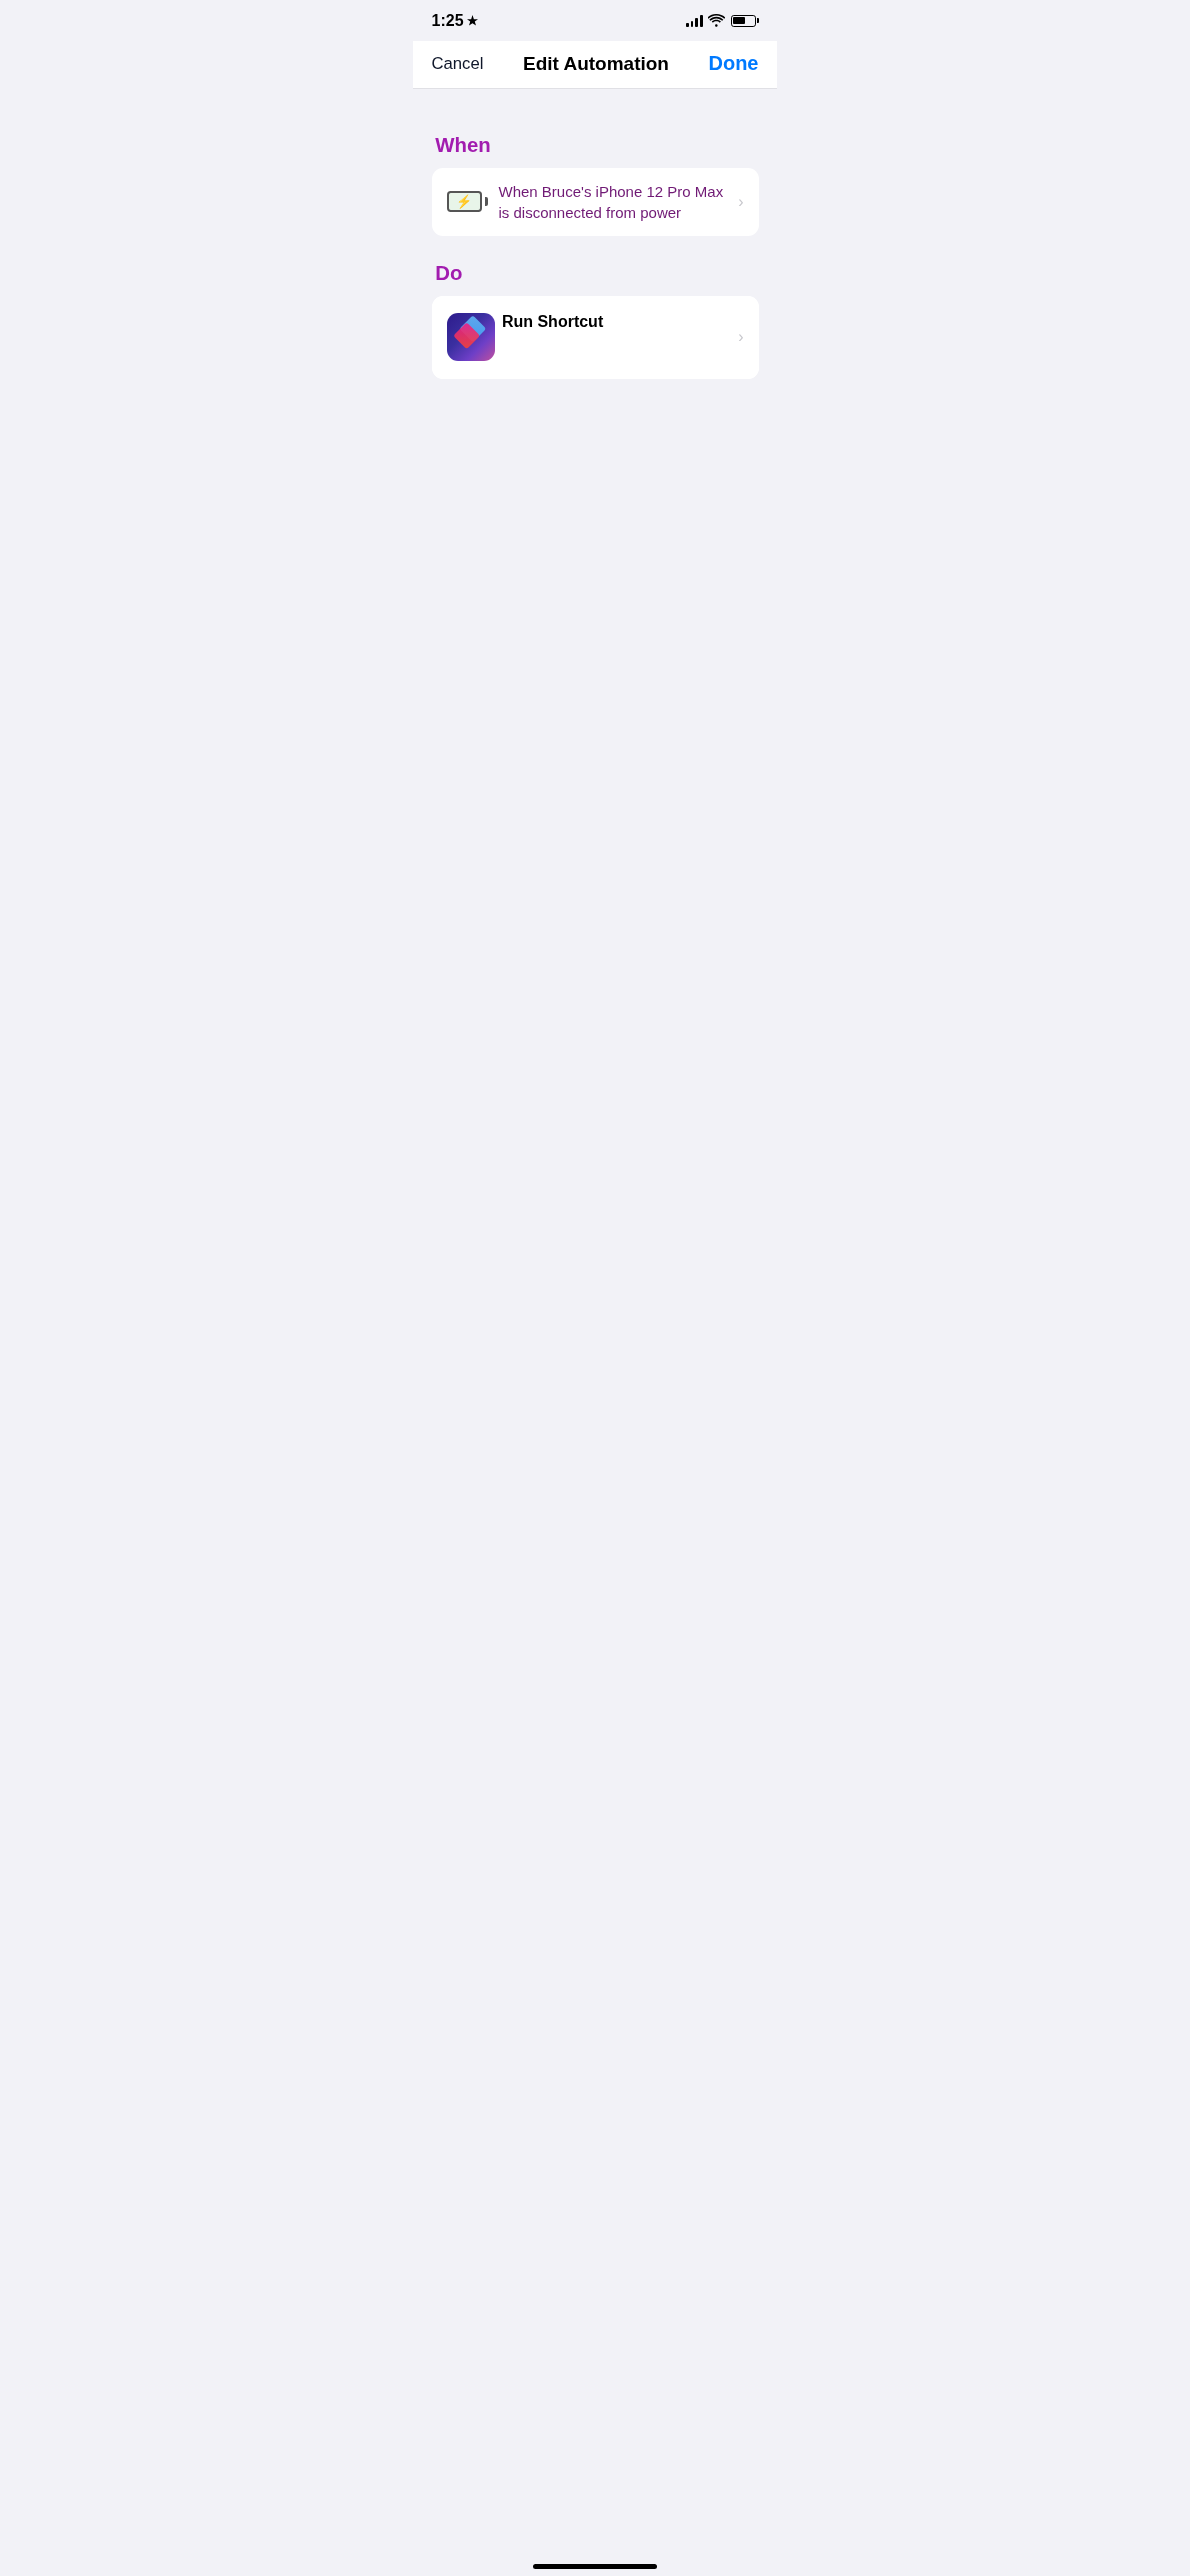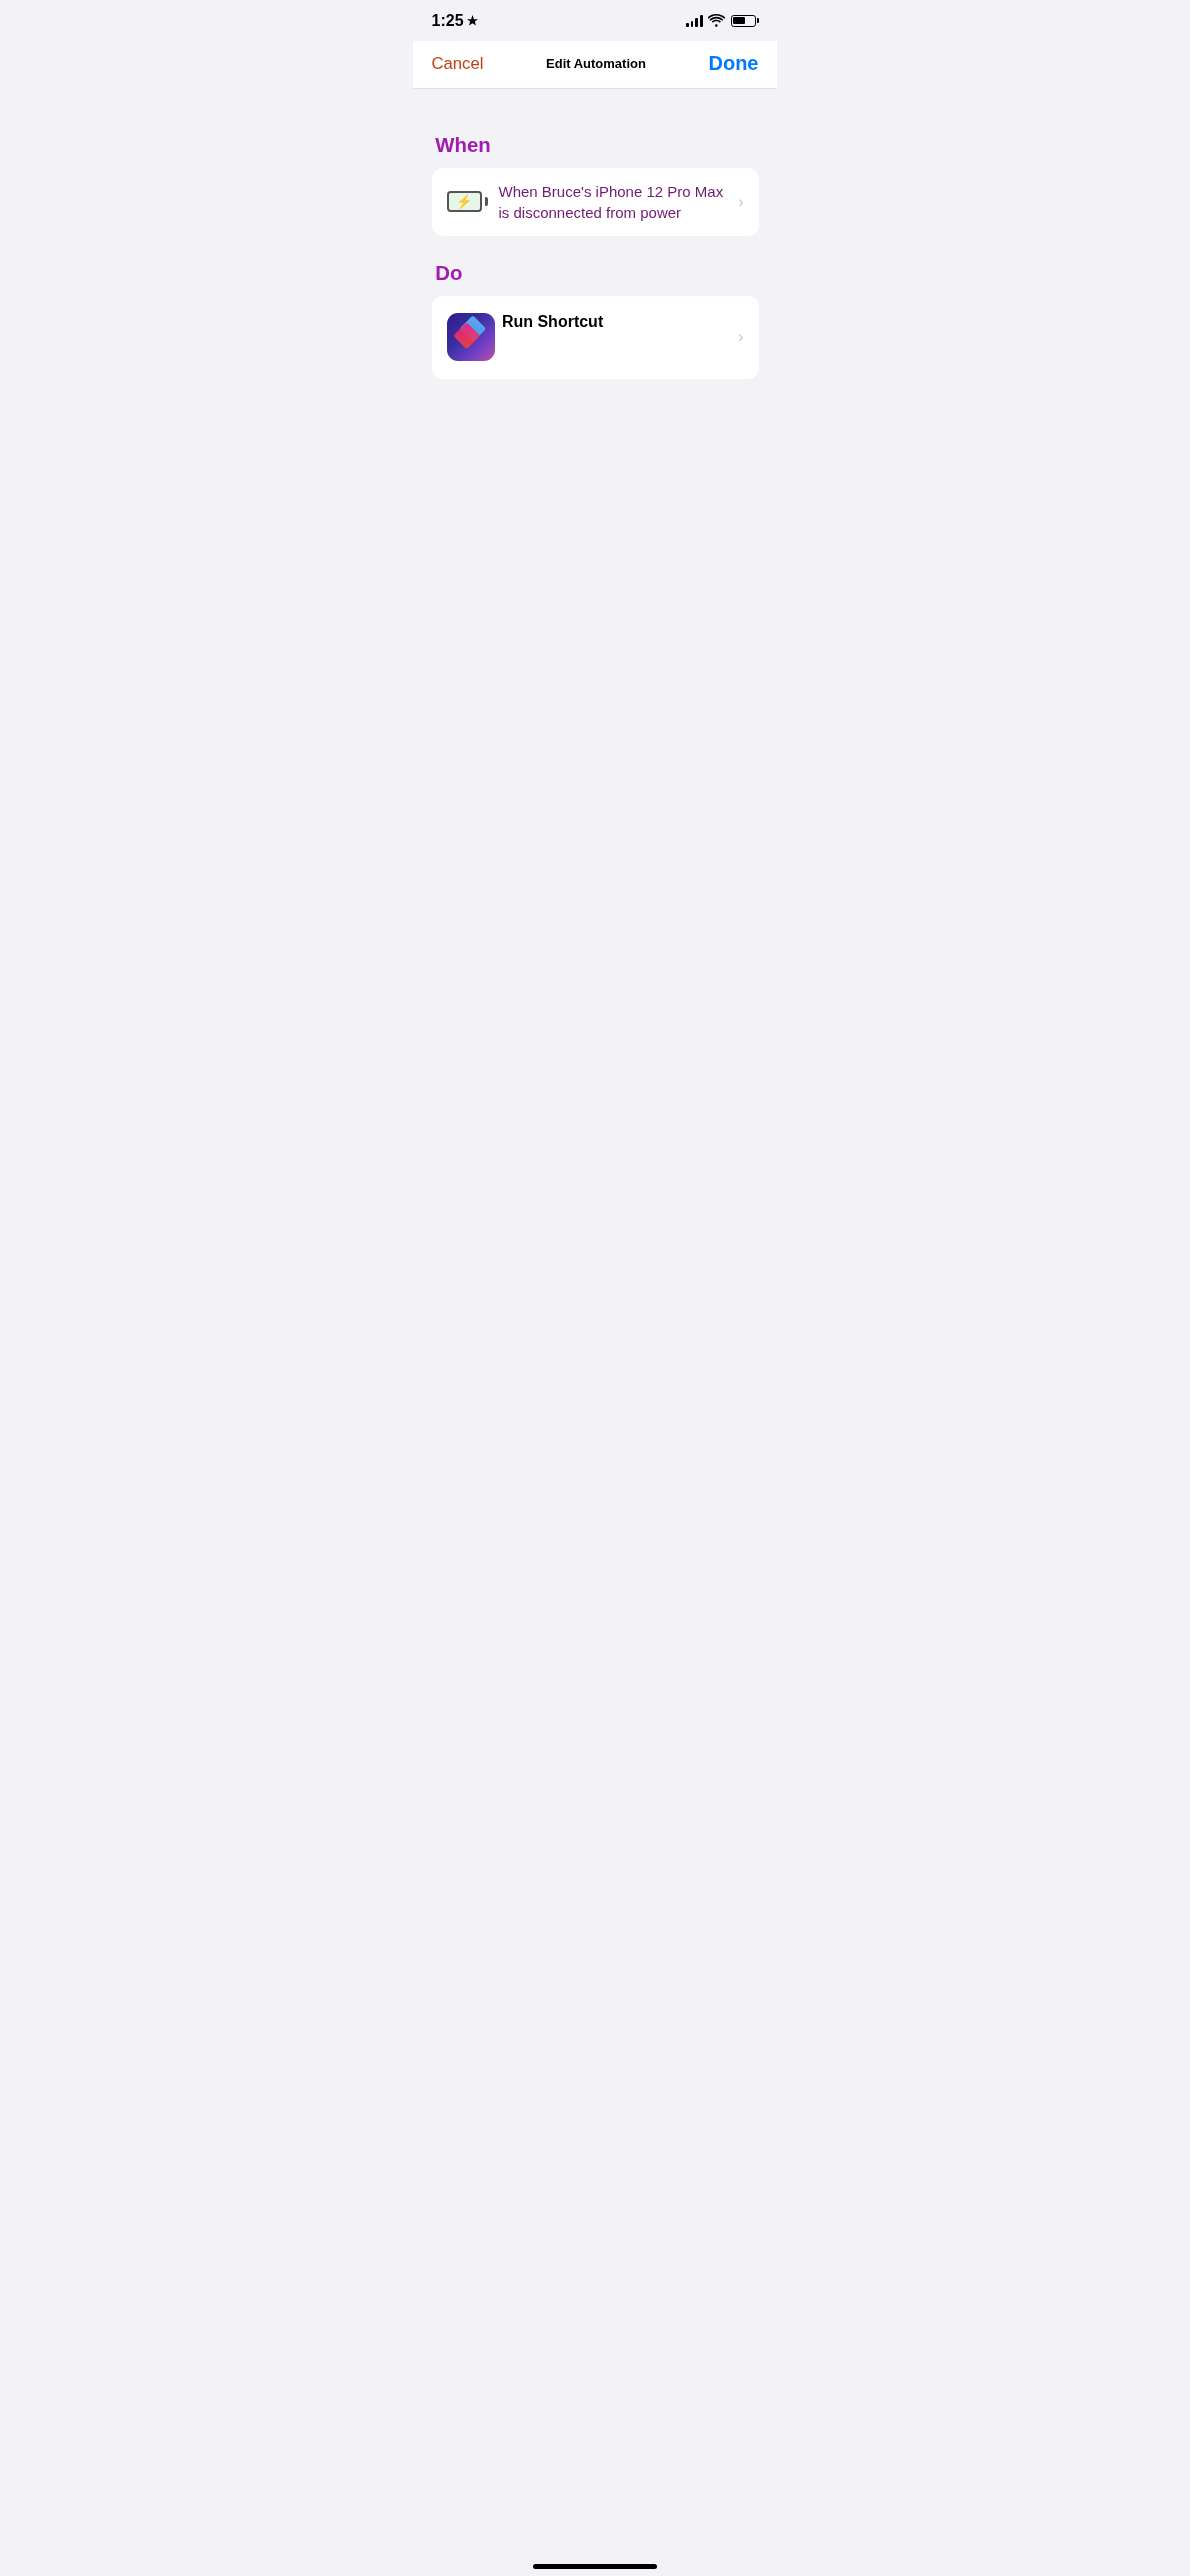--- a/index.html
+++ b/index.html
@@ -106,30 +106,30 @@
       background: #fff;
       padding: 11px 18.5px 13px;
       display: flex;
       align-items: center;
       justify-content: space-between;
       border-bottom: 0.9px solid #e0e0e5;
     }
 
     .nav-cancel {
       font-size: 16.7px;
-      color: #c2410c;
+      color: #0f172a;
       font-weight: 400;
       background: none;
       border: none;
       cursor: pointer;
       padding: 0;
     }
 
     .nav-title {
-      font-size: 13px;
+      font-size: 19px;
       font-weight: 700;
       color: #000;
     }
 
     .nav-done {
       font-size: 20px;
       color: #007aff;
       font-weight: 600;
       background: none;
       border: none;

